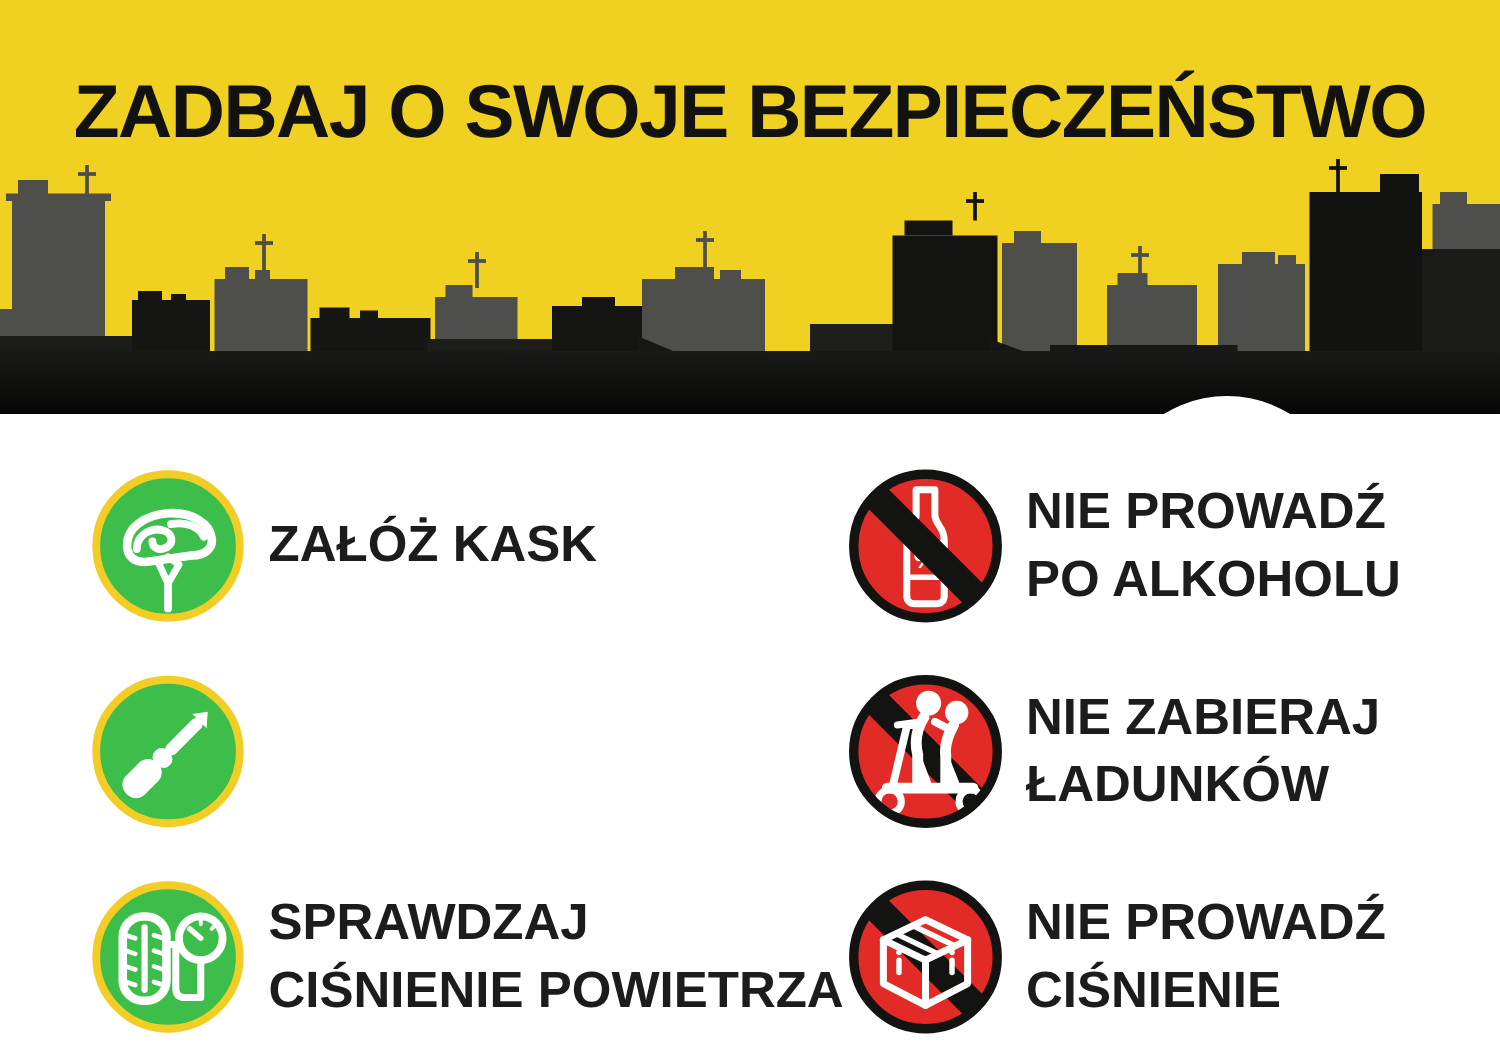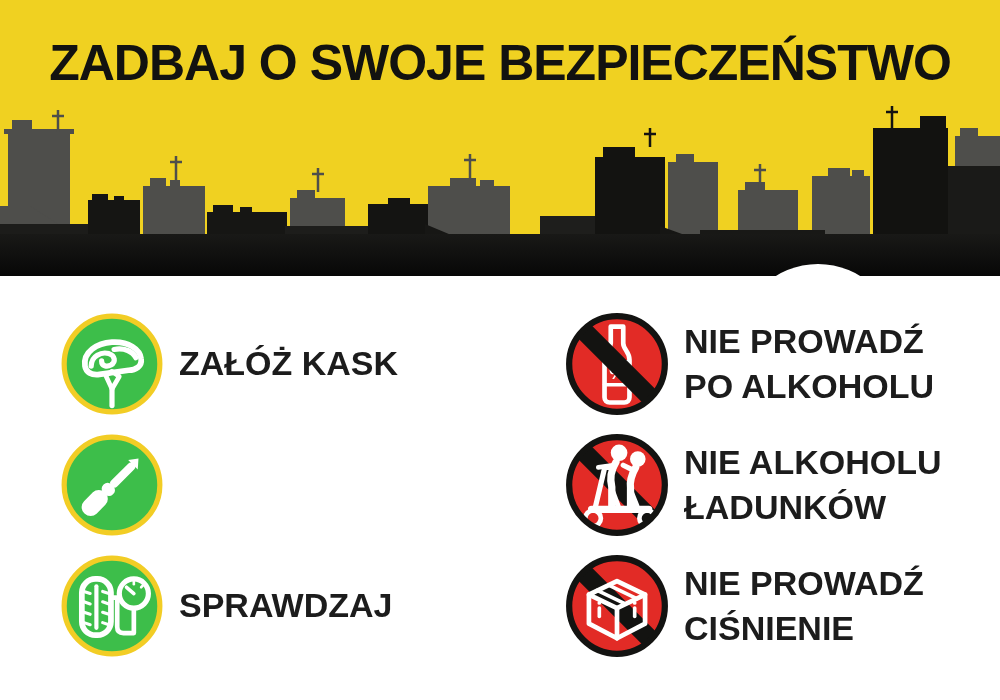--- a/index.html
+++ b/index.html
@@ -5,29 +5,29 @@
   html,body { margin:0; padding:0; background:#ffffff; }
   .poster {
     position:relative; width:1000px; height:700px; overflow:hidden;
     background:#ffffff; font-family:"Liberation Sans", sans-serif;
   }
   .hero {
     position:absolute; top:0; left:0; width:1000px; height:276px;
     background:#F0D121;
   }
   .hero h1 {
-    margin:1px; padding-top:33px; text-align:center;
+    margin:12px; padding-top:33px; text-align:center;
     font-size:50px; font-weight:700; letter-spacing:-1px; color:#121210;
     white-space:nowrap;
   }
   .skyline { position:absolute; left:0; bottom:0; display:block; }
   .tips {
     position:absolute; top:303px; left:60px; width:940px;
     display:grid; grid-template-columns:505px 1fr;
-    grid-auto-rows:121px; row-gap:0;
+    grid-auto-rows:121px; row-gap:16px;
   }
   .tip { display:flex; align-items:center; gap:15px; }
   .badge { width:104px; height:104px; flex:0 0 104px; }
   .tip-label { font-size:34px; font-weight:700; line-height:1.32; color:#1c1c1c; }
   .tip-label .line { display:block; white-space:nowrap; }
 </style>
 </head>
 <body>
 
 <div class="poster">
@@ -189,21 +189,21 @@
           <line x1="47" y1="33" x2="38" y2="33" stroke="#ffffff" stroke-width="5" stroke-linecap="round"></line>
           <line x1="45" y1="54" x2="51" y2="70" stroke="#ffffff" stroke-width="5" stroke-linecap="round"></line>
           <circle cx="70" cy="25" r="7.5" fill="#ffffff"></circle>
           <path d="M68 33 C64 40 62 46 63 53 L63 70" fill="none" stroke="#ffffff" stroke-width="7" stroke-linecap="round"></path>
           <line x1="66" y1="36" x2="56" y2="31" stroke="#ffffff" stroke-width="5" stroke-linecap="round"></line>
           <line x1="63" y1="55" x2="69" y2="70" stroke="#ffffff" stroke-width="5" stroke-linecap="round"></line>
         </g>
         <circle cx="50" cy="50" r="46" fill="none" stroke="#131311" stroke-width="6"></circle>
       </svg>
       <div class="tip-label">
-        <span class="line">NIE ALKOHOLU</span>
+        <span class="line">NIE ZABIERAJ</span>
         <span class="line">ŁADUNKÓW</span>
       </div>
     </div>
 
     <div class="tip">
       <svg class="badge" viewBox="0 0 100 100">
         <circle cx="50" cy="50" r="46" fill="#3DBE4A" stroke="#F2CD25" stroke-width="5"></circle>
         <g stroke="#ffffff" fill="none" stroke-linecap="round" stroke-linejoin="round">
           <rect x="21" y="24" width="28" height="54" rx="13" stroke-width="5.5"></rect>
           <line x1="35" y1="31" x2="35" y2="71" stroke-width="4"></line>
@@ -217,20 +217,21 @@
           <line x1="41" y1="66" x2="47" y2="68" stroke-width="3"></line>
           <path d="M51 42 L55 42 L55 70 Q55 76 61 76 L71 76 L71 53" stroke-width="4.5"></path>
           <circle cx="71" cy="38" r="14" stroke-width="5"></circle>
           <line x1="71" y1="38" x2="64" y2="32" stroke-width="3.5"></line>
           <line x1="78" y1="32" x2="80" y2="30" stroke-width="2.5"></line>
           <line x1="71" y1="29" x2="71" y2="26.5" stroke-width="2.5"></line>
         </g>
       </svg>
       <div class="tip-label">
         <span class="line">SPRAWDZAJ</span>
+        <span class="line">CIŚNIENIE POWIETRZA</span>
       </div>
     </div>
 
     <div class="tip">
       <svg class="badge" viewBox="0 0 100 100">
         <defs>
             <clipPath id="cC">
               <circle cx="50" cy="50" r="44"></circle>
             </clipPath>
           </defs>

